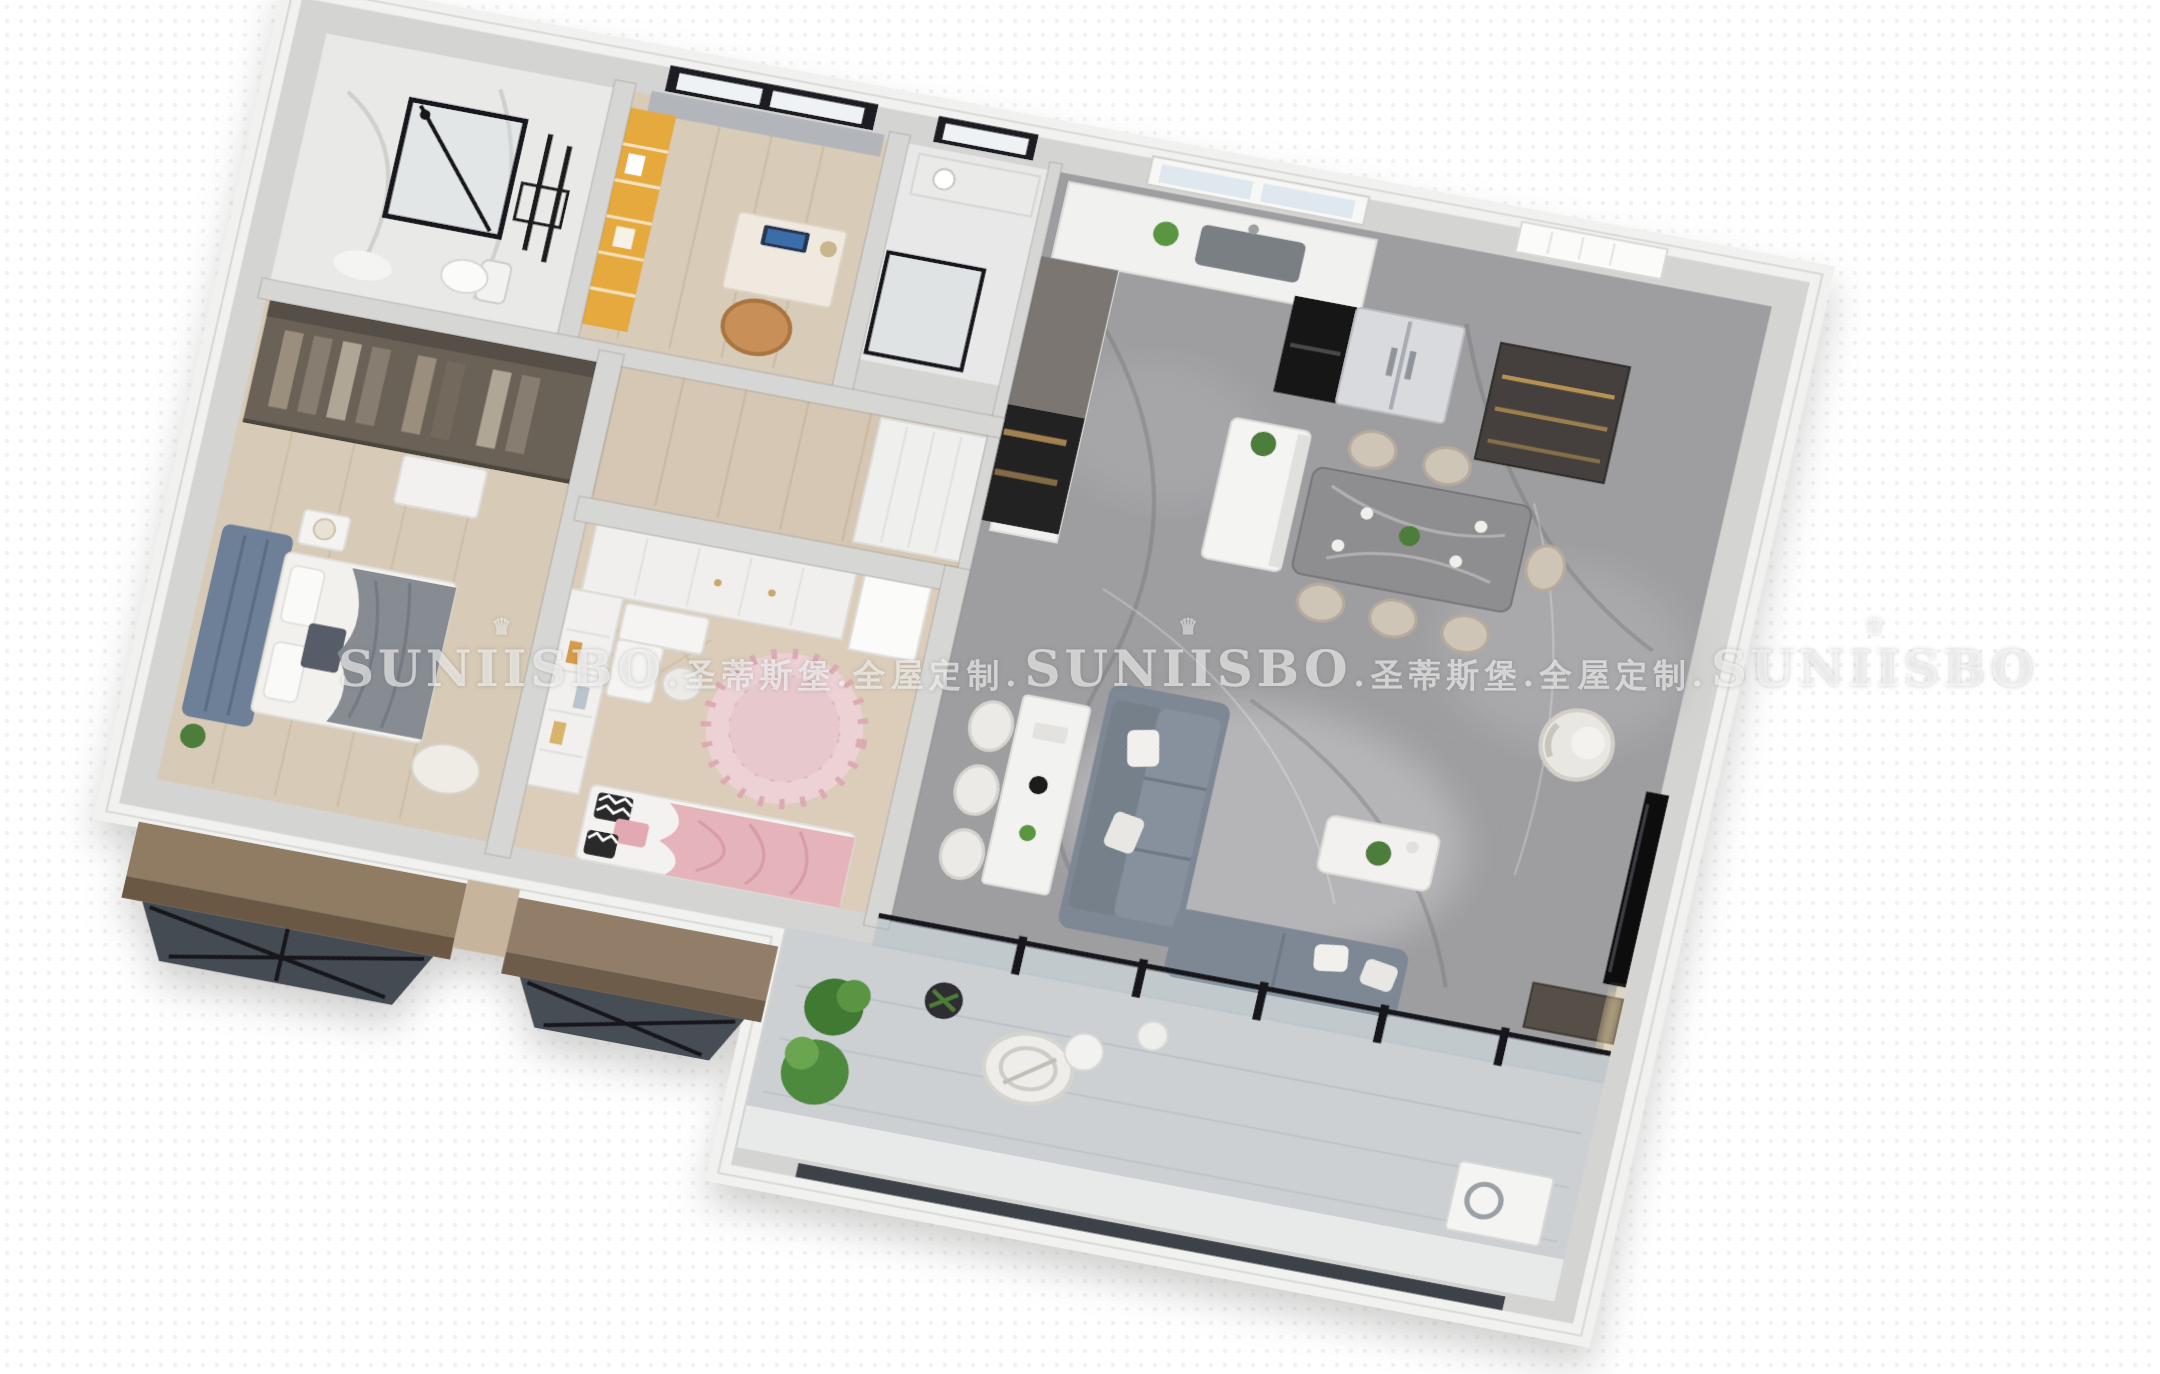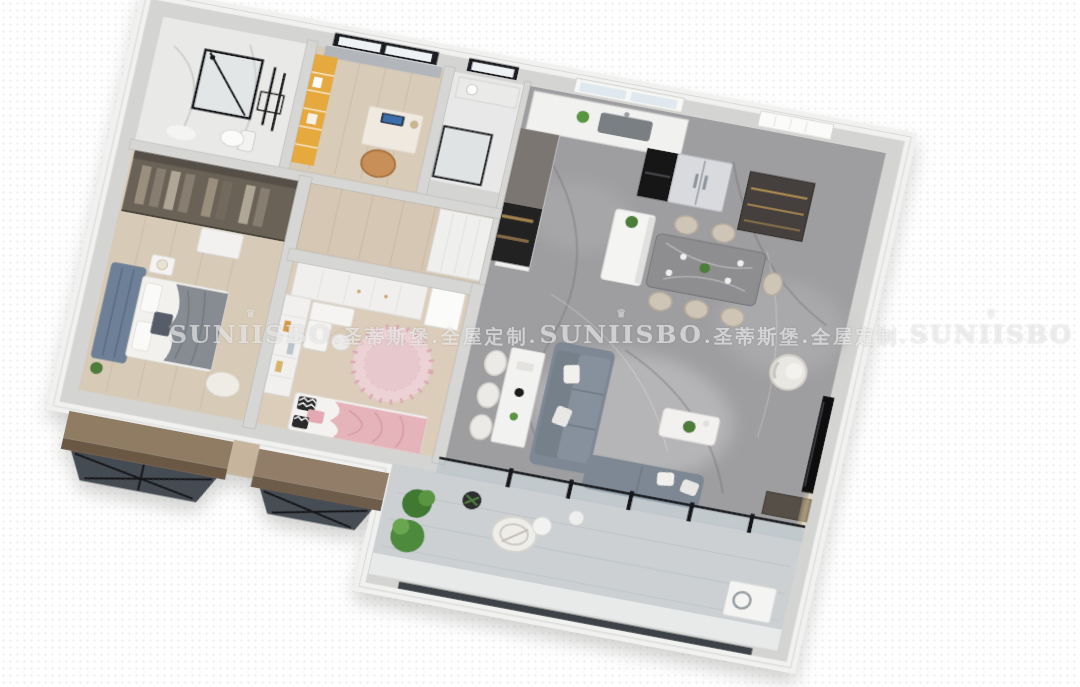--- a/index.html
+++ b/index.html
@@ -21,21 +21,21 @@
     color:rgba(255,255,255,0.58);
     font-size:25px;font-weight:bold;letter-spacing:2px;
     text-shadow:0 0 2px rgba(110,110,110,0.35);
     pointer-events:none;z-index:5;
   }
   .watermark .brand{position:relative;display:inline-block;padding:0 1px;}
   .watermark .crown{
     position:absolute;left:50%;top:-13px;transform:translateX(-50%);
     font-size:11px;letter-spacing:0;opacity:.8;
   }
-  .watermark .cn{font-size:19px;letter-spacing:3px;}
+  .watermark .cn{font-size:16px;letter-spacing:3px;}
 </style>
 </head>
 <body>
 
 <div class="stage">
 
 <svg width="1080" height="687" viewBox="0 0 1080 687">
   <defs>
     <filter id="soft" x="-20%" y="-20%" width="140%" height="140%">
       <feDropShadow dx="2" dy="10" stdDeviation="9" flood-color="#9a9a98" flood-opacity="0.45"></feDropShadow>

